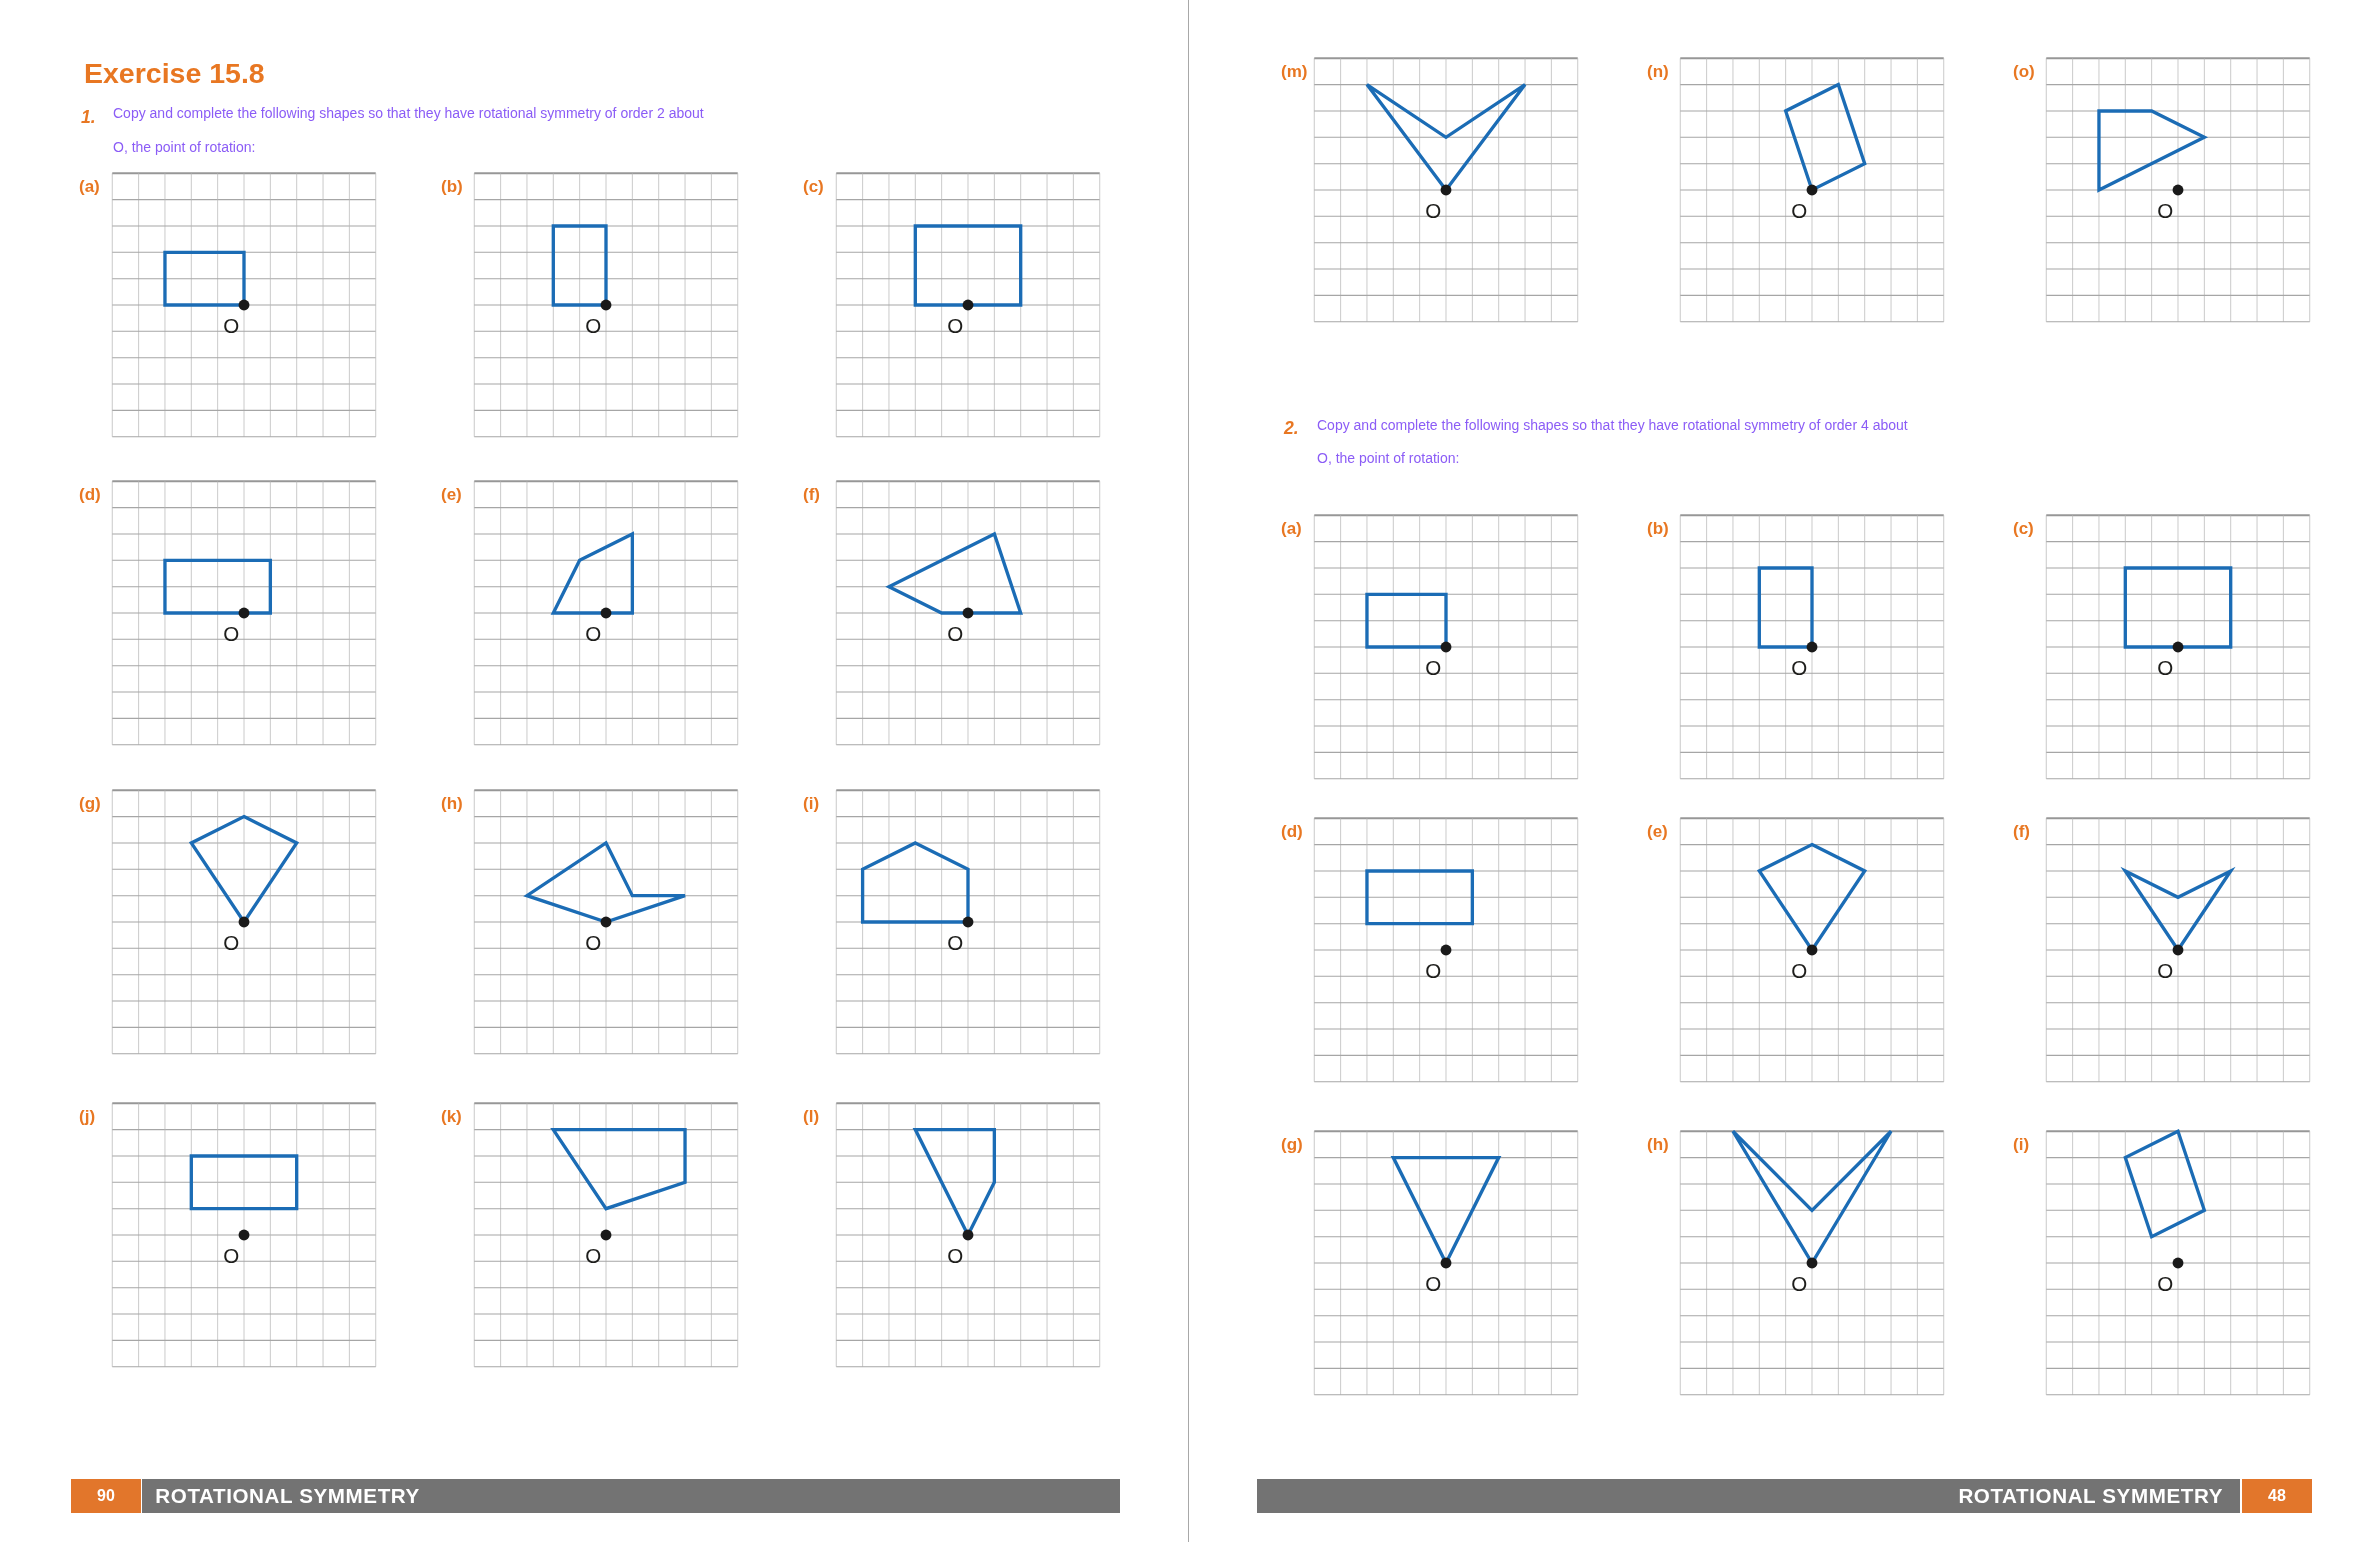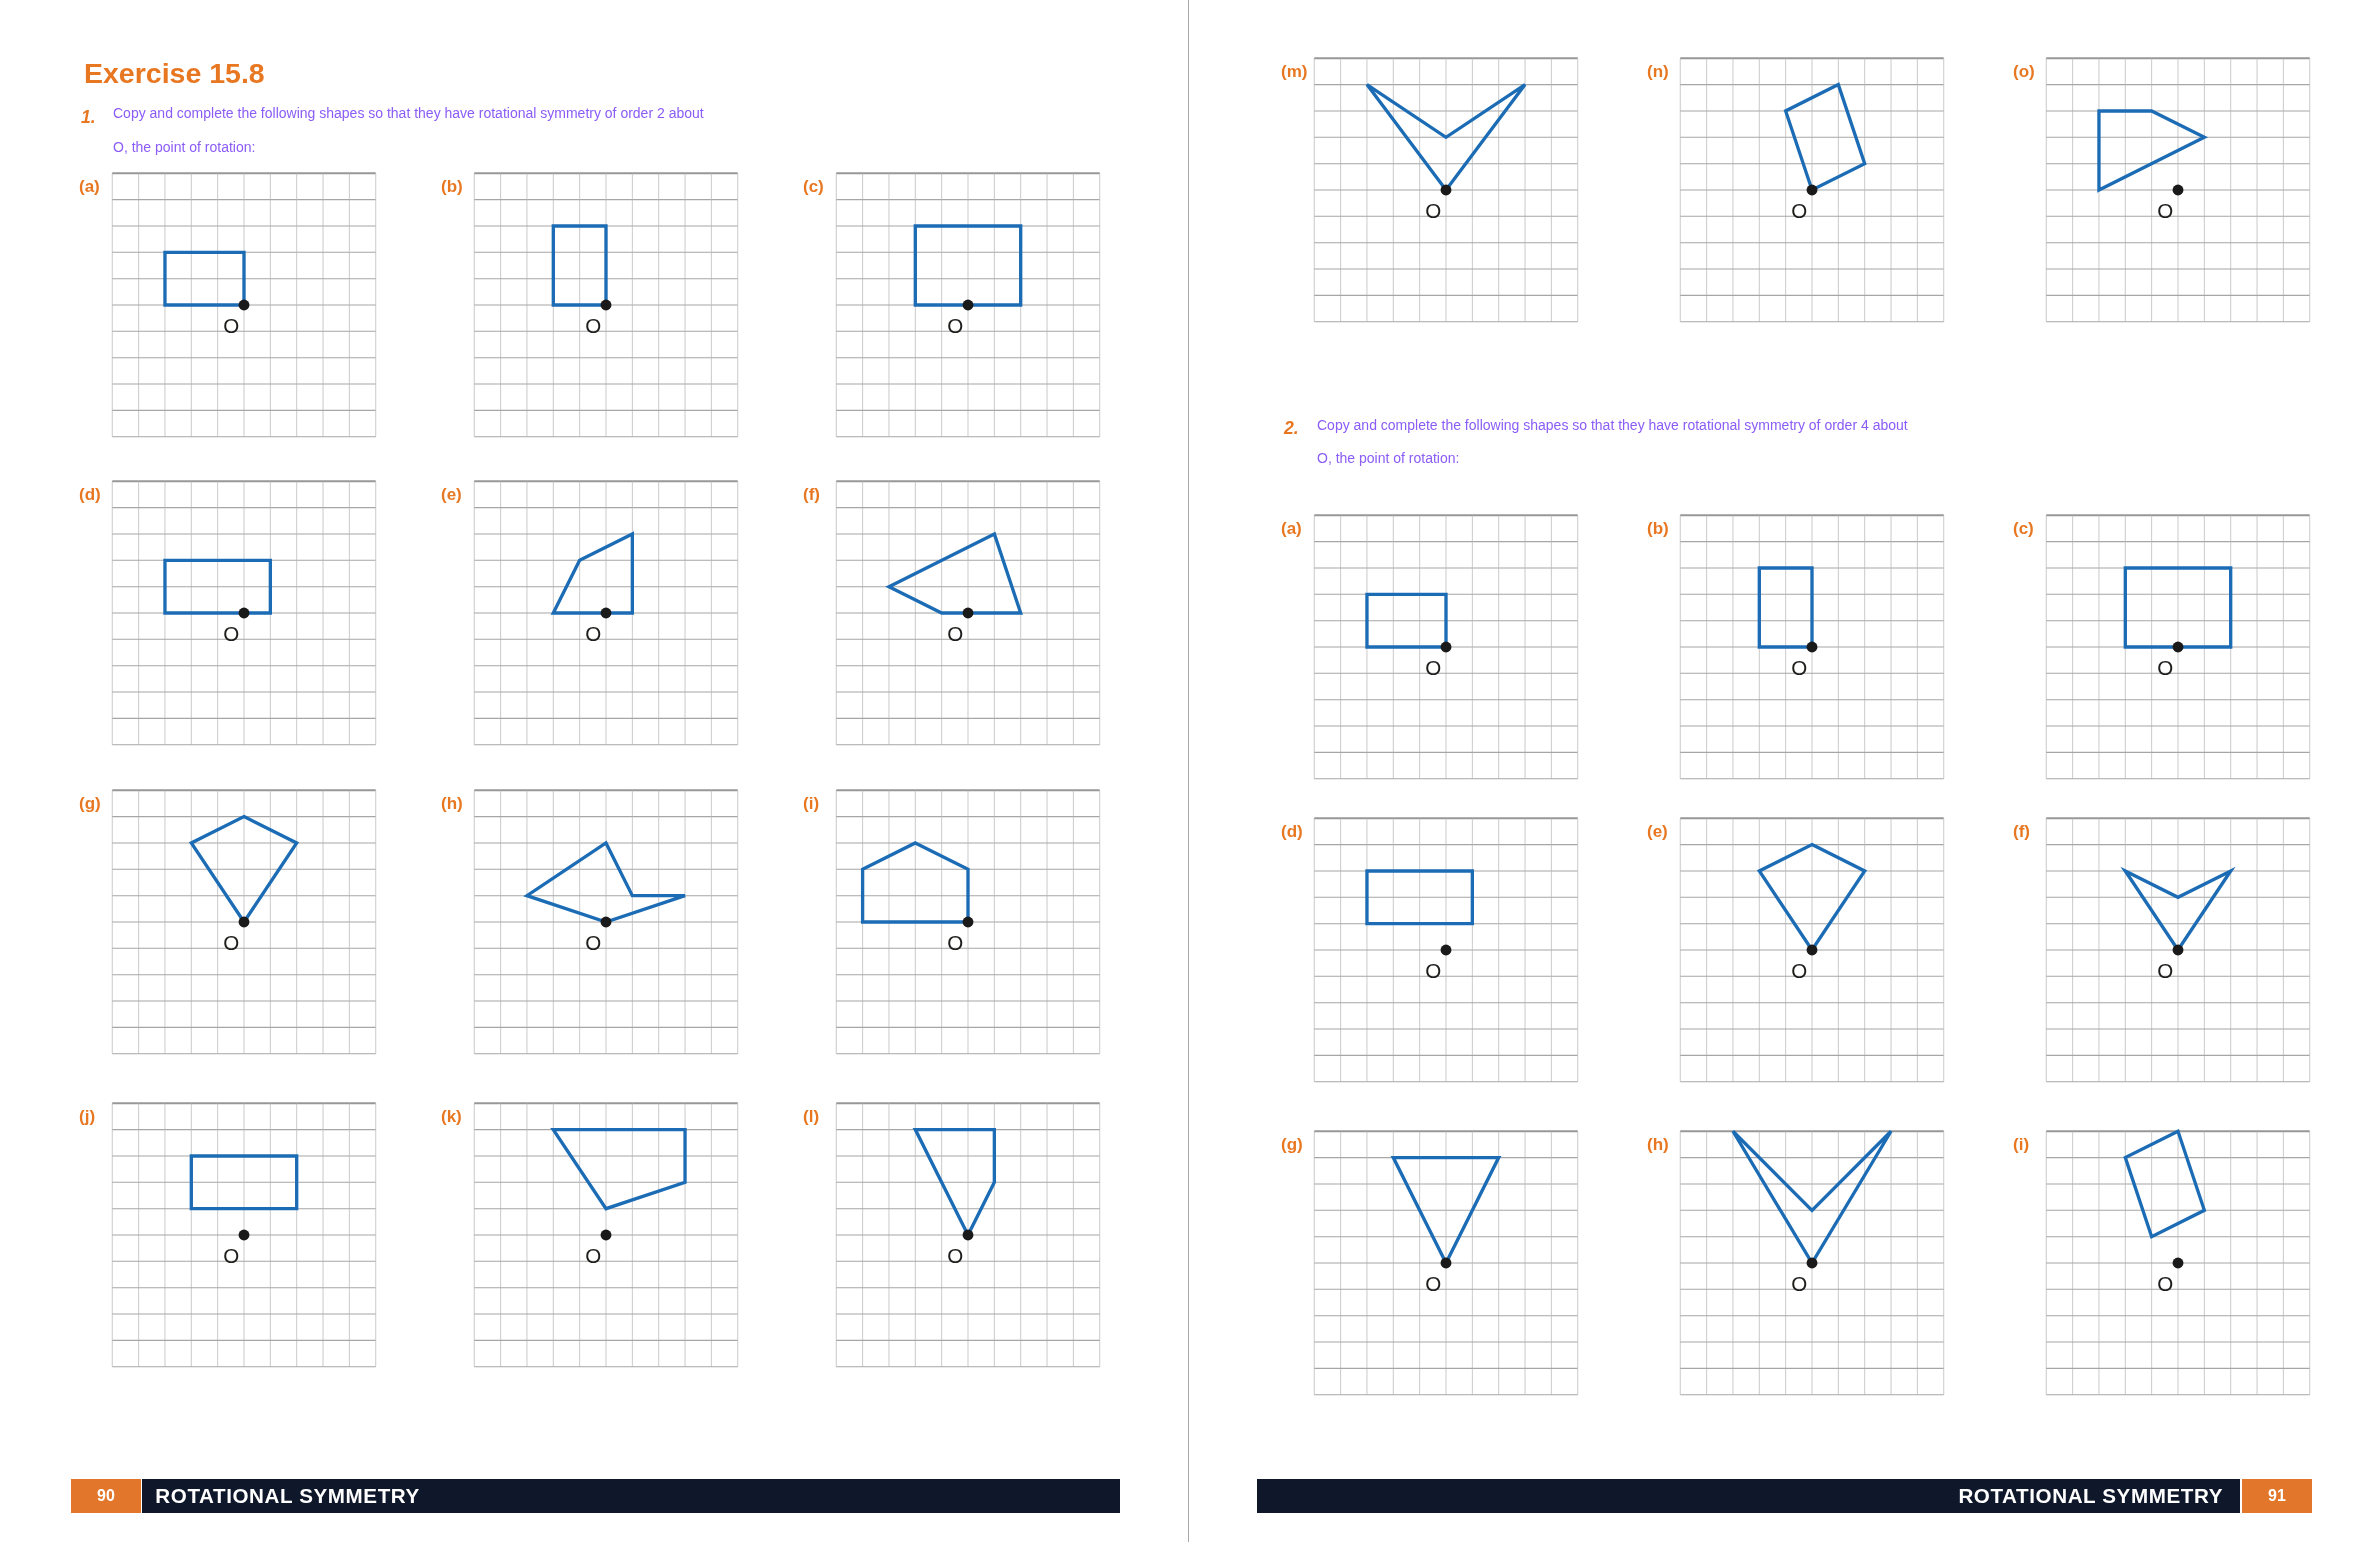--- a/index.html
+++ b/index.html
@@ -17,21 +17,21 @@
   #q2num{left:1284px;top:418px;}
   #q2l1{left:1317px;top:417px;}
   #q2l2{left:1317px;top:450px;}
 
   .panel{position:absolute;width:263px;height:263px;}
   .panel .plabel{position:absolute;left:-33px;top:3.6px;font-size:17px;font-weight:bold;color:#E87722;}
   .panel svg{position:absolute;left:-7.3px;top:-7.3px;overflow:visible;}
 
   .fbox{position:absolute;top:1479px;height:34px;width:70px;background:#E2762B;color:#ffffff;
         font-weight:bold;font-size:16px;text-align:center;line-height:34px;box-sizing:border-box;}
-  .fbar{position:absolute;top:1479px;height:34px;background:#0f172a;color:#ffffff;font-weight:bold;
+  .fbar{position:absolute;top:1479px;height:34px;background:#737373;color:#ffffff;font-weight:bold;
         font-size:20.6px;line-height:34px;letter-spacing:0.6px;box-sizing:border-box;}
   #fbar-left{left:142px;width:978px;text-align:left;padding-left:13.3px;}
   #fbox-left{left:71px;}
   #fbar-right{left:1257px;width:983px;text-align:right;padding-right:17px;}
   #fbox-right{left:2242px;}
 </style>
 </head>
 <body>
 
 <div id="root">
@@ -767,16 +767,16 @@
           <polygon points="217.5,0 130.5,43.5 174,174 261,130.5" fill="none" stroke="#1B6CB5" stroke-width="5.5" stroke-linejoin="miter"></polygon>
           <circle cx="217.5" cy="217.5" r="9" fill="#1A1A1A"></circle>
           <text x="196.5" y="263.5" text-anchor="middle" font-size="34" font-family="&quot;Liberation Sans&quot;, sans-serif" fill="#1D1D1B">O</text>
         </svg>
       </div>
     </div>
 
   <div class="fbox" id="fbox-left">90</div>
   <div class="fbar" id="fbar-left">ROTATIONAL SYMMETRY</div>
   <div class="fbar" id="fbar-right">ROTATIONAL SYMMETRY</div>
-  <div class="fbox" id="fbox-right">91</div>
+  <div class="fbox" id="fbox-right">48</div>
 
 </div>
 
 
 </body></html>

